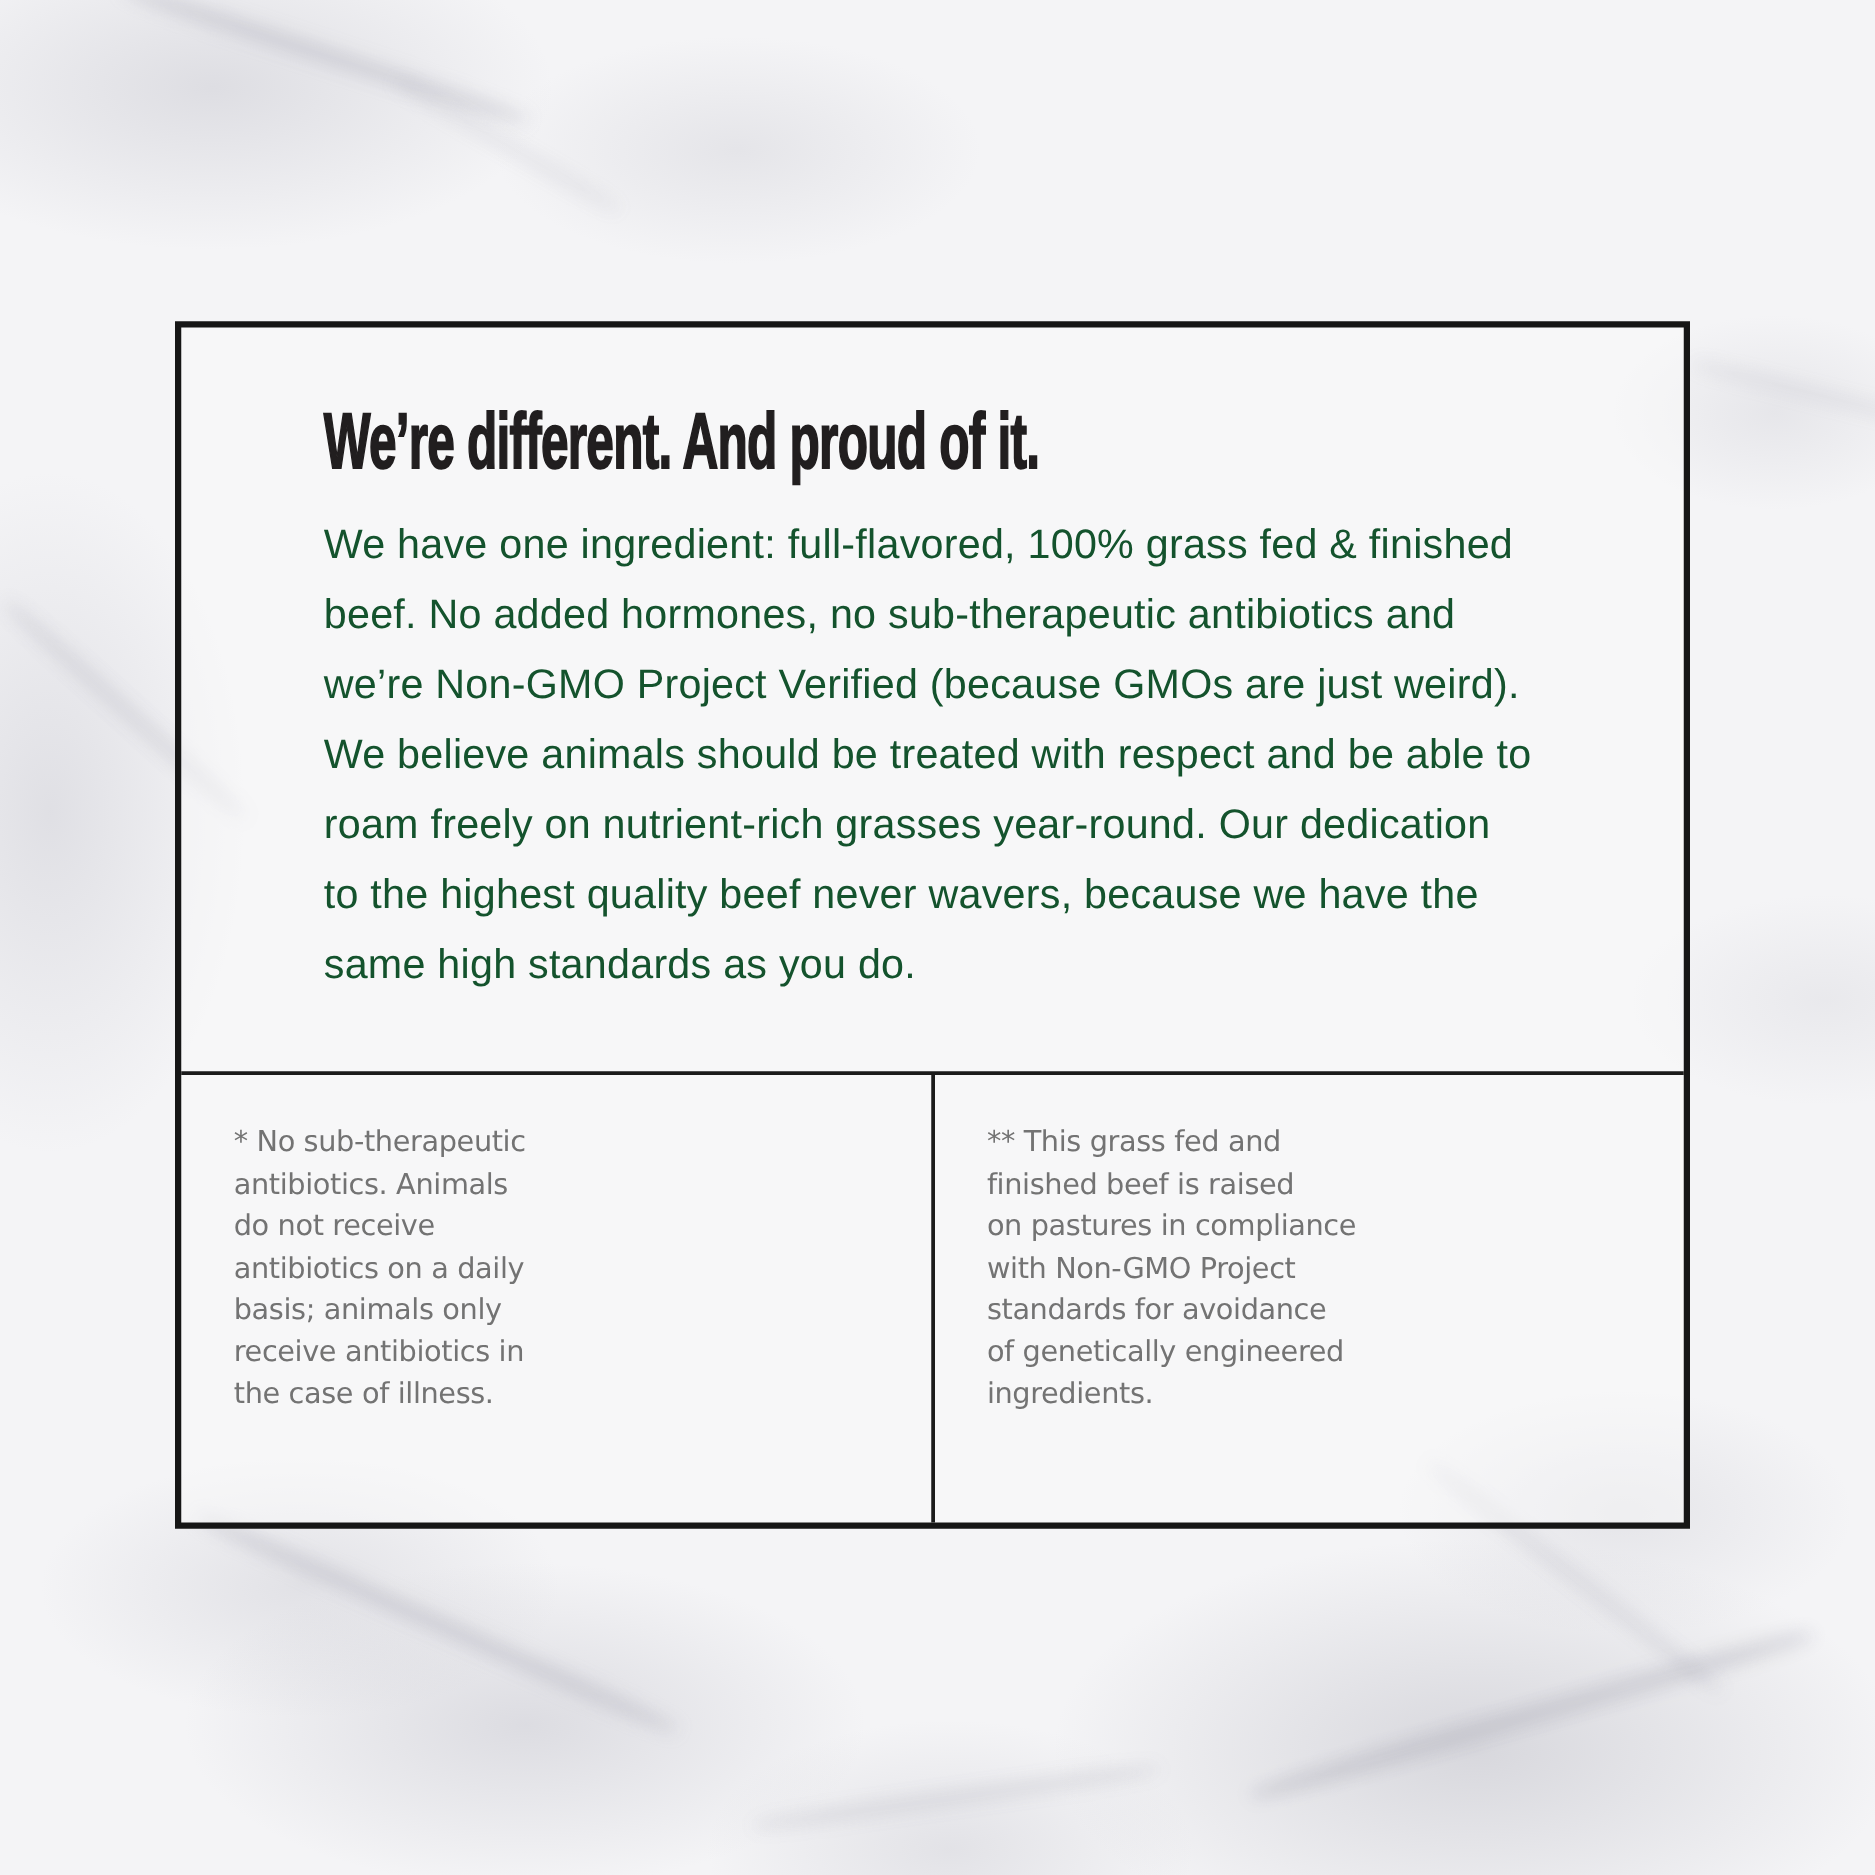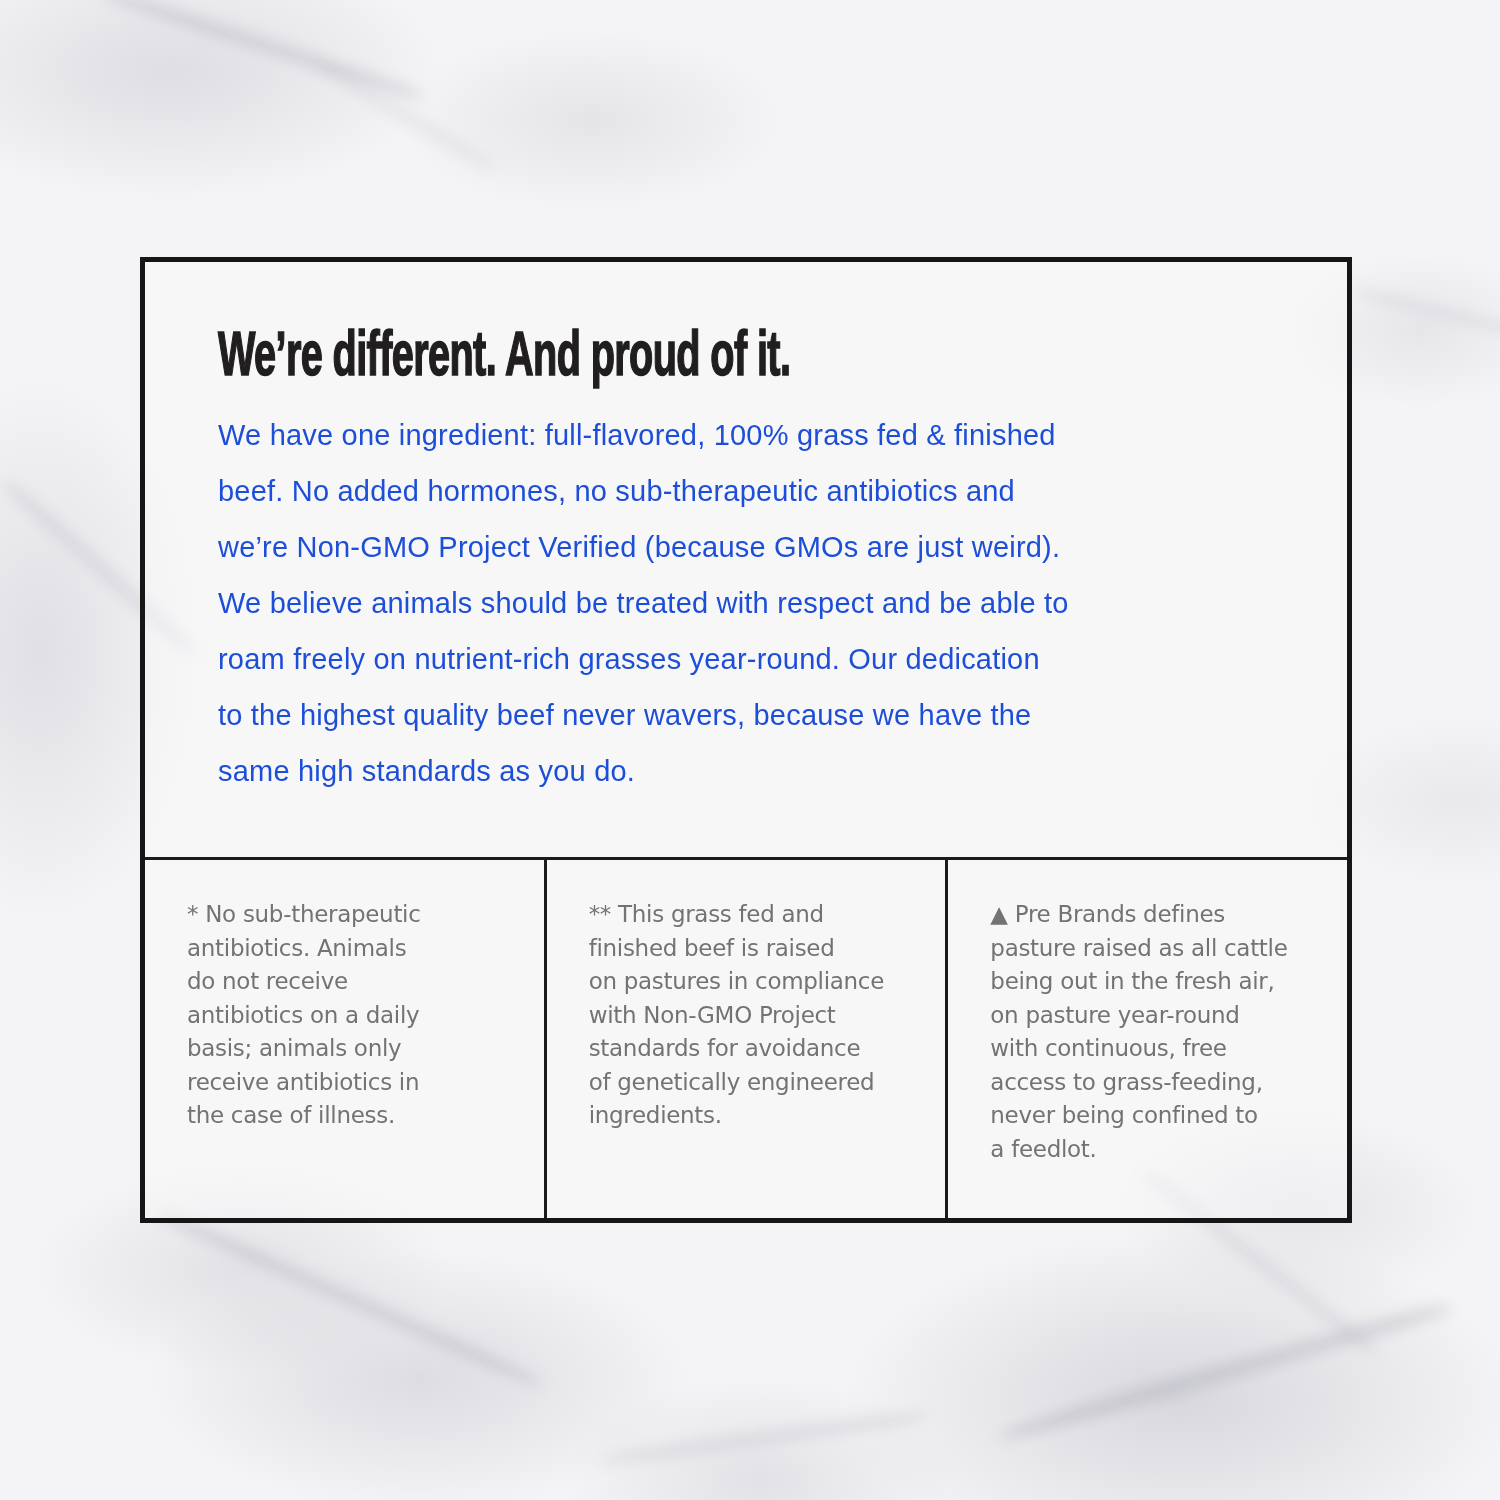--- a/index.html
+++ b/index.html
@@ -36,39 +36,40 @@
   .v7 { left: 1350px; top: 310px;  width: 210px; height: 12px; transform: rotate(14deg); opacity: .6; }
   .v8 { left: 600px;  top: 1430px; width: 330px; height: 16px; transform: rotate(-8deg); opacity: .7; }
 
   .card {
     position: absolute;
     left: 140px; top: 257px;
     width: 1212px; height: 966px;
     box-sizing: border-box;
     border: 5px solid #161616;
     background: rgba(250,250,251,0.45);
+    padding-left: 41px;
   }
   .headline {
     margin: 60px 0 0 73px;
     font-weight: 700;
     font-size: 63px;
     line-height: 1;
     letter-spacing: -1px;
     color: #211e1f;
     -webkit-text-stroke: 1.6px #211e1f;
     transform: scaleX(0.63);
     transform-origin: left center;
     white-space: pre;
   }
   .body-text {
     margin: 22px 0 0 73px;
-    font-size: 29px;
+    font-size: 33px;
     line-height: 56px;
     letter-spacing: 0.2px;
-    color: #1d4ed8;
+    color: #14532d;
     white-space: pre;
   }
   .footnotes {
     position: absolute;
     left: 0; right: 0; bottom: 0; top: 595px;
     border-top: 3px solid #1b1b1b;
     display: flex;
   }
   .footnote {
     flex: 1 1 0;
@@ -114,22 +115,14 @@
 basis; animals only
 receive antibiotics in
 the case of illness.</div>
     <div class="footnote">** This grass fed and
 finished beef is raised
 on pastures in compliance
 with Non-GMO Project
 standards for avoidance
 of genetically engineered
 ingredients.</div>
-    <div class="footnote">▲ Pre Brands defines
-pasture raised as all cattle
-being out in the fresh air,
-on pasture year-round
-with continuous, free
-access to grass-feeding,
-never being confined to
-a feedlot.</div>
   </div>
 </div>
 
 </body></html>

